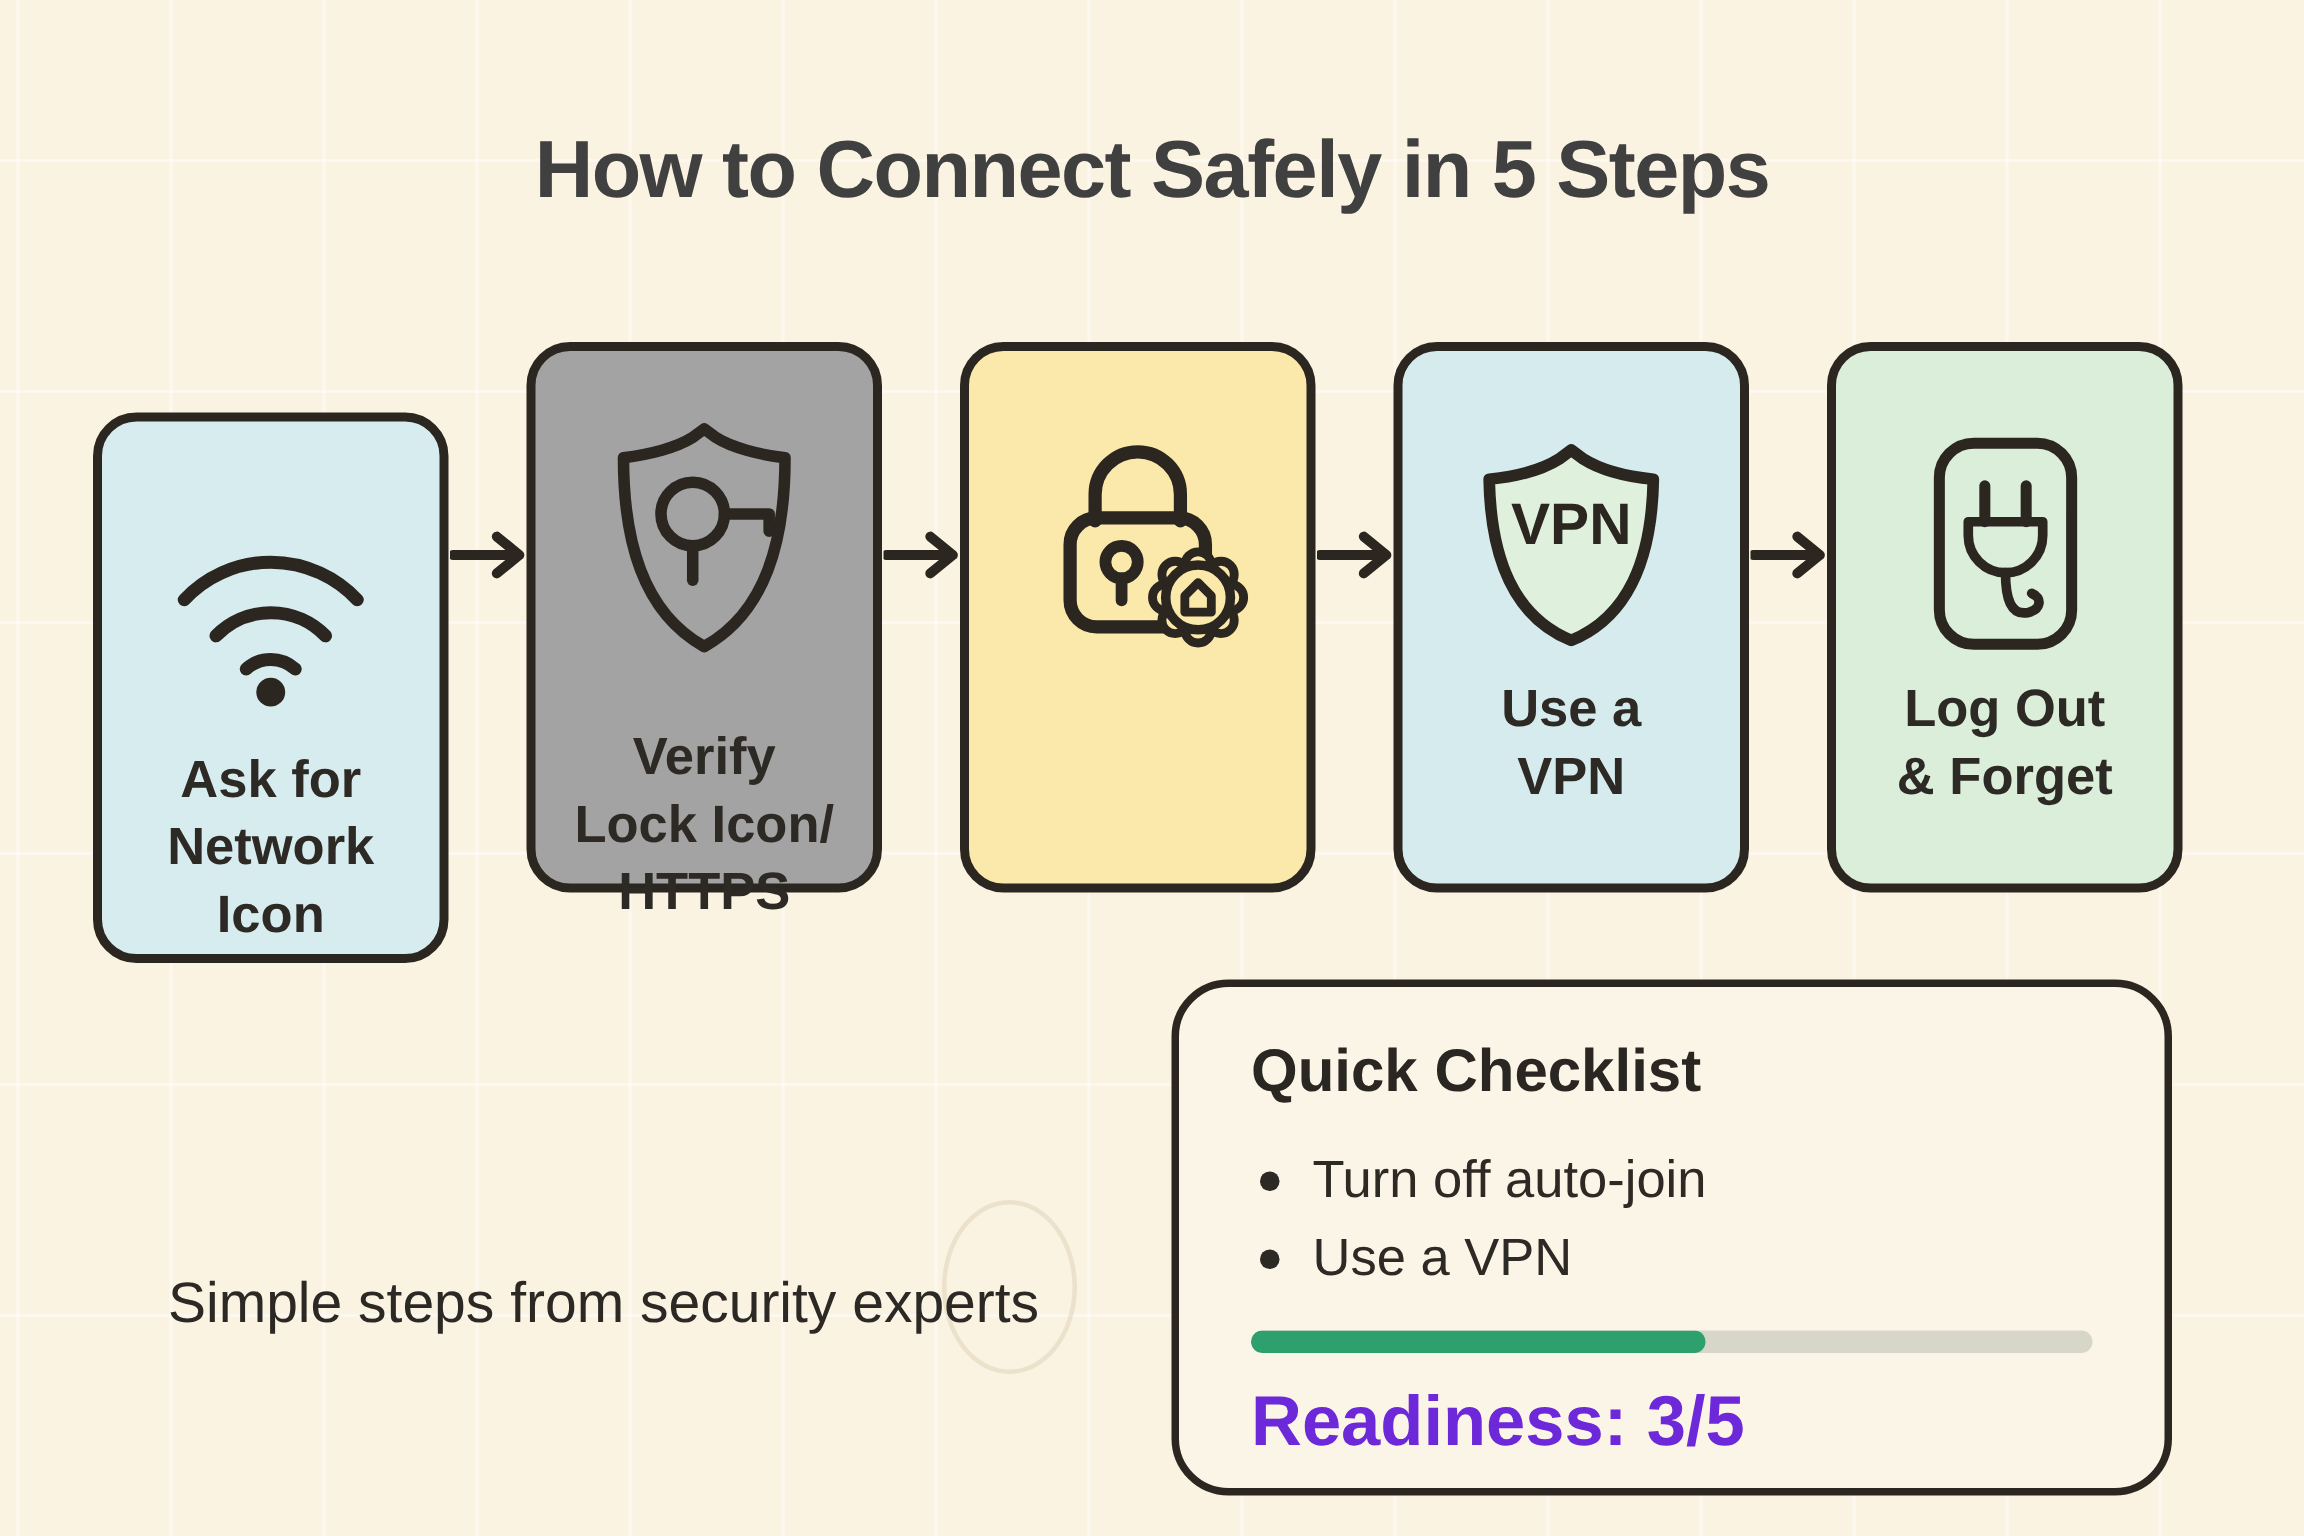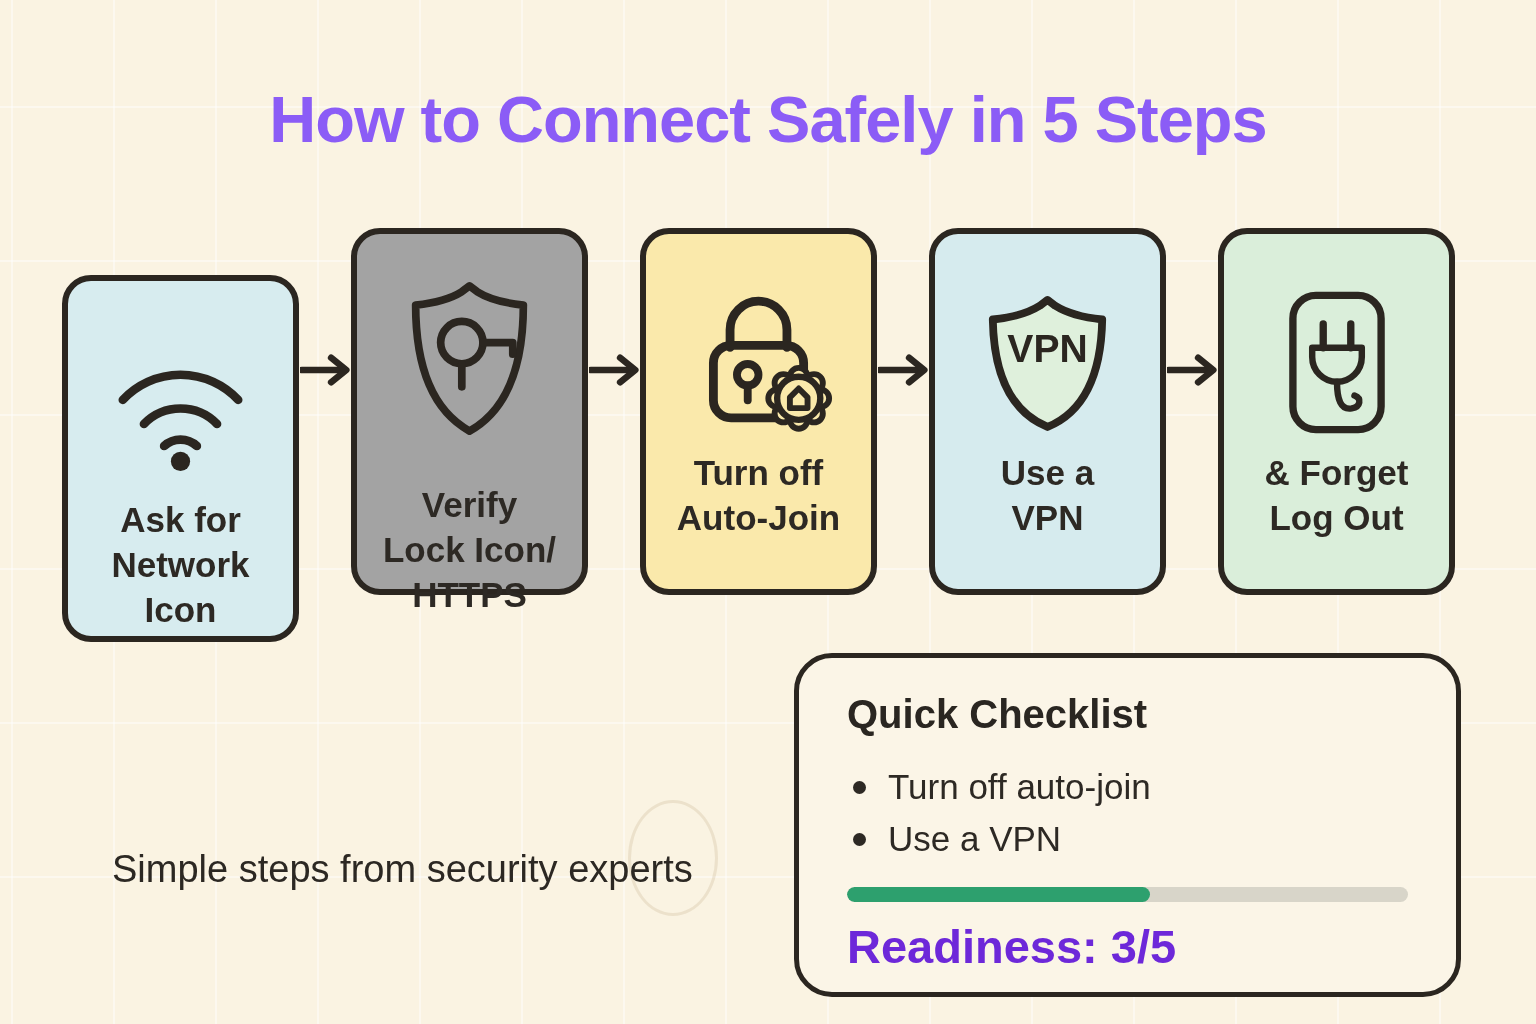--- a/index.html
+++ b/index.html
@@ -10,21 +10,21 @@
     background-image:
       linear-gradient(rgba(255,255,255,.45) 2px, transparent 2px),
       linear-gradient(90deg, rgba(255,255,255,.45) 2px, transparent 2px);
     background-size:102px 154px;
     background-position:11px -48px;
     color:#2D2924;
   }
   .page-title{
     position:absolute;top:82px;left:0;width:100%;
     text-align:center;margin:0;
-    font-size:65px;font-weight:800;letter-spacing:-1px;color:#8b5cf6;
+    font-size:54px;font-weight:800;letter-spacing:-1px;color:#404040;
   }
   
   .flow{
     position:absolute;left:62px;top:228px;width:1393px;
     display:flex;align-items:flex-start;justify-content:space-between;
   }
   .card{
     width:237px;height:367px;box-sizing:border-box;
     border:6px solid #2B2620;border-radius:29px;
     padding-top:42px;
@@ -37,21 +37,20 @@
   }
   .step-label span{display:block;}
   .arrow{margin-top:122px;flex:0 0 auto;}
   .stroke{stroke:#2B2620;fill:none;stroke-linecap:round;stroke-linejoin:round;}
   
   .checklist{
     position:absolute;left:781px;top:653px;width:667px;height:344px;
     box-sizing:border-box;background:#FBF5E7;
     border:5px solid #2B2620;border-radius:38px;
     padding:34px 48px 0 48px;
-    margin-left:13px;
   }
   .cl-title{font-size:40px;font-weight:700;color:#2A2621;}
   .cl-list{list-style:none;margin:24px 0 0 0;padding:0;}
   .cl-list li{
     font-size:35px;font-weight:400;color:#2D2924;
     display:flex;align-items:center;height:52px;
   }
   .bullet{
     width:13px;height:13px;border-radius:50%;background:#2D2924;
     margin:0 22px 0 6px;flex:0 0 auto;
@@ -142,25 +141,20 @@
             <circle cx="15.6" cy="15.6" r="9" fill="#FAE9AB" stroke="#2B2620" stroke-width="6"></circle>
             <circle cx="-15.6" cy="15.6" r="9" fill="#FAE9AB" stroke="#2B2620" stroke-width="6"></circle>
             <circle cx="15.6" cy="-15.6" r="9" fill="#FAE9AB" stroke="#2B2620" stroke-width="6"></circle>
             <circle cx="-15.6" cy="-15.6" r="9" fill="#FAE9AB" stroke="#2B2620" stroke-width="6"></circle>
           </g>
           <circle r="22" fill="#FAE9AB" stroke="#2B2620" stroke-width="6.5"></circle>
           <path d="M-9 10 V-1 L0 -10 L9 -1 V10 Z" fill="none" stroke="#2B2620" stroke-width="6" stroke-linejoin="round"></path>
         </g>
       </svg>
     </div>
-    <div class="step-label">
-      <span>Turn off</span>
-      <span>Auto-Join</span>
-      <span></span>
-    </div>
   </div>
 
   <div class="arrow">
     <svg width="51" height="40" viewBox="0 0 54 40">
       <path class="stroke" stroke-width="7" d="M2 20 H46"></path>
       <path class="stroke" stroke-width="7" d="M33 7 L49 20 L33 33"></path>
     </svg>
   </div>
 
   <div class="card" style="background: rgb(214, 235, 238);">
@@ -188,22 +182,22 @@
     <div class="icon-box">
       <svg width="102" height="147" viewBox="0 0 110 160">
         <rect class="stroke" stroke-width="8" x="7" y="7" width="96" height="146" rx="25"></rect>
         <path class="stroke" stroke-width="8" d="M40 38 V64"></path>
         <path class="stroke" stroke-width="8" d="M70 38 V64"></path>
         <path class="stroke" stroke-width="7" d="M28 64 L82 64 L82 74 A 27 27 0 0 1 28 74 Z"></path>
         <path class="stroke" stroke-width="7" d="M55 101 C55 120 59 132 71 130 C81 128 82 119 74 116"></path>
       </svg>
     </div>
     <div class="step-label">
+      <span>Log Out</span>
       <span>&amp; Forget</span>
-      <span>Log Out</span>
       <span></span>
     </div>
   </div>
 
 </div>
 
 <div class="watermark"></div>
 
 <div class="tagline">Simple steps from security experts</div>
 

